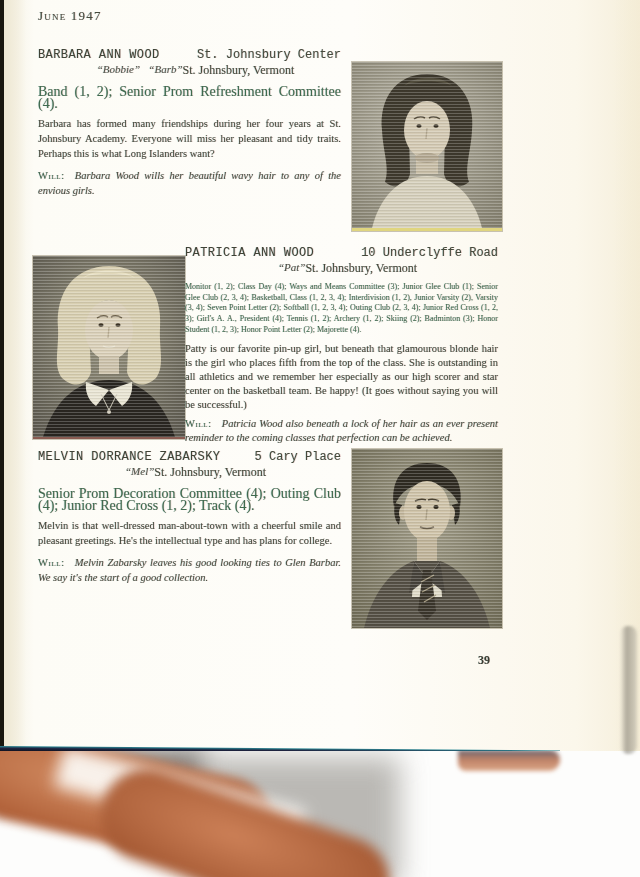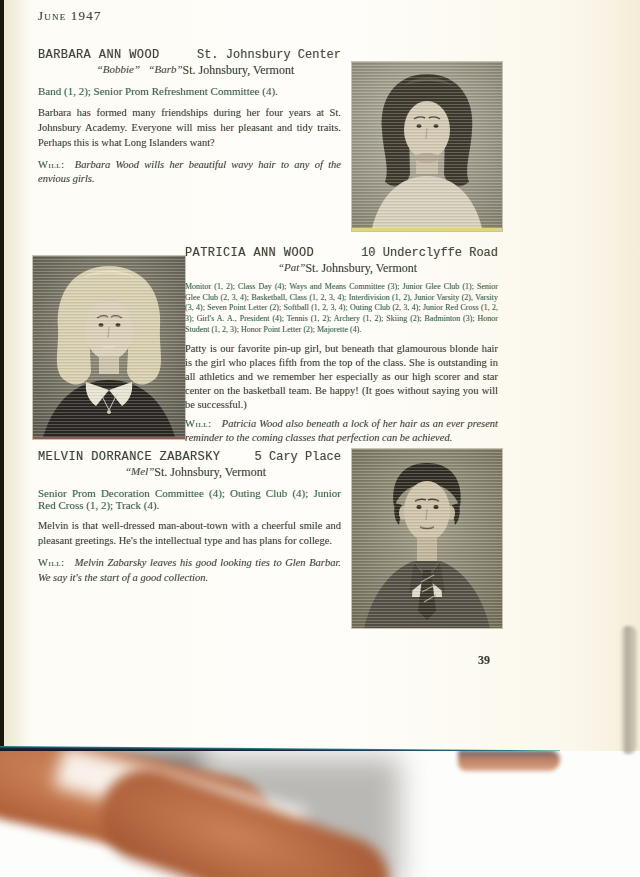--- a/index.html
+++ b/index.html
@@ -23,21 +23,21 @@
   .entry-text { position:absolute; }
   .t1 { left:38px; top:48px; width:303px; }
   .t2 { left:185px; top:246px; width:313px; }
   .t3 { left:38px; top:450px; width:303px; }
   .head-row { display:flex; justify-content:space-between; align-items:flex-end;font-family:Liberation Mono, monospace; }
   .student-name { font-size:12px; letter-spacing:0.4px; color:#3f4336; }
   .address { font-size:12px; color:#464a3c; }
   .nick-row { display:flex; justify-content:center; margin-top:1px; }
   .nicknames { font-style:italic; font-size:11px; color:#50524660; padding-left:12px;
                color:#51544a; white-space:pre; }
-  .activities { margin:8px 0 0; font-size:11px; line-height:11.5px; text-align:justify; color:#3f6a4e; }
+  .activities { margin:8px 0 0; font-size:14px; line-height:11.5px; text-align:justify; color:#3f6a4e; }
   .t2 .activities { margin-top:6px; font-size:8px; line-height:10.7px; }
   .bio { margin:7px 0 0; font-size:10.5px; line-height:15px; text-align:justify; color:#45483b; }
   .t2 .bio { margin-top:6px; line-height:14px; }
   .will { margin:8px 0 0; font-size:10.5px; line-height:14.5px; text-align:justify; color:#474b3e; }
   .t2 .will { margin-top:5px; }
   .will-label { font-variant:small-caps; letter-spacing:0.6px; color:#3d6249; margin-right:10px; }
   .will-text { font-style:italic; }
   .page-num { position:absolute; left:478px; top:653px; font-size:12px; font-weight:bold; color:#3a3e33; }
   
   .photo { position:absolute; overflow:hidden; outline:1px solid rgba(135,125,95,0.45); background:#9a9686; }

